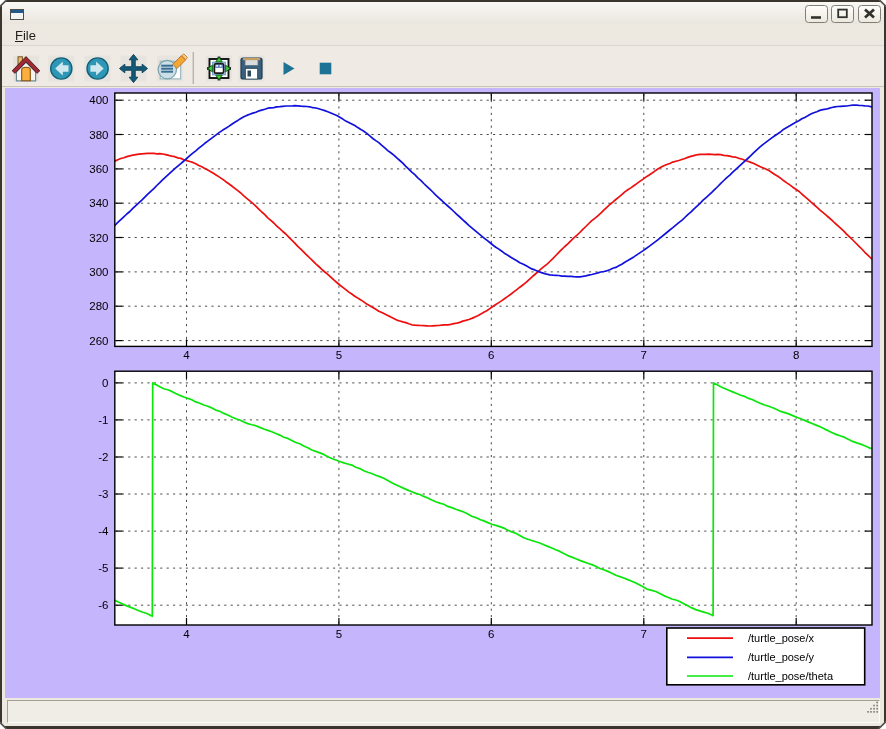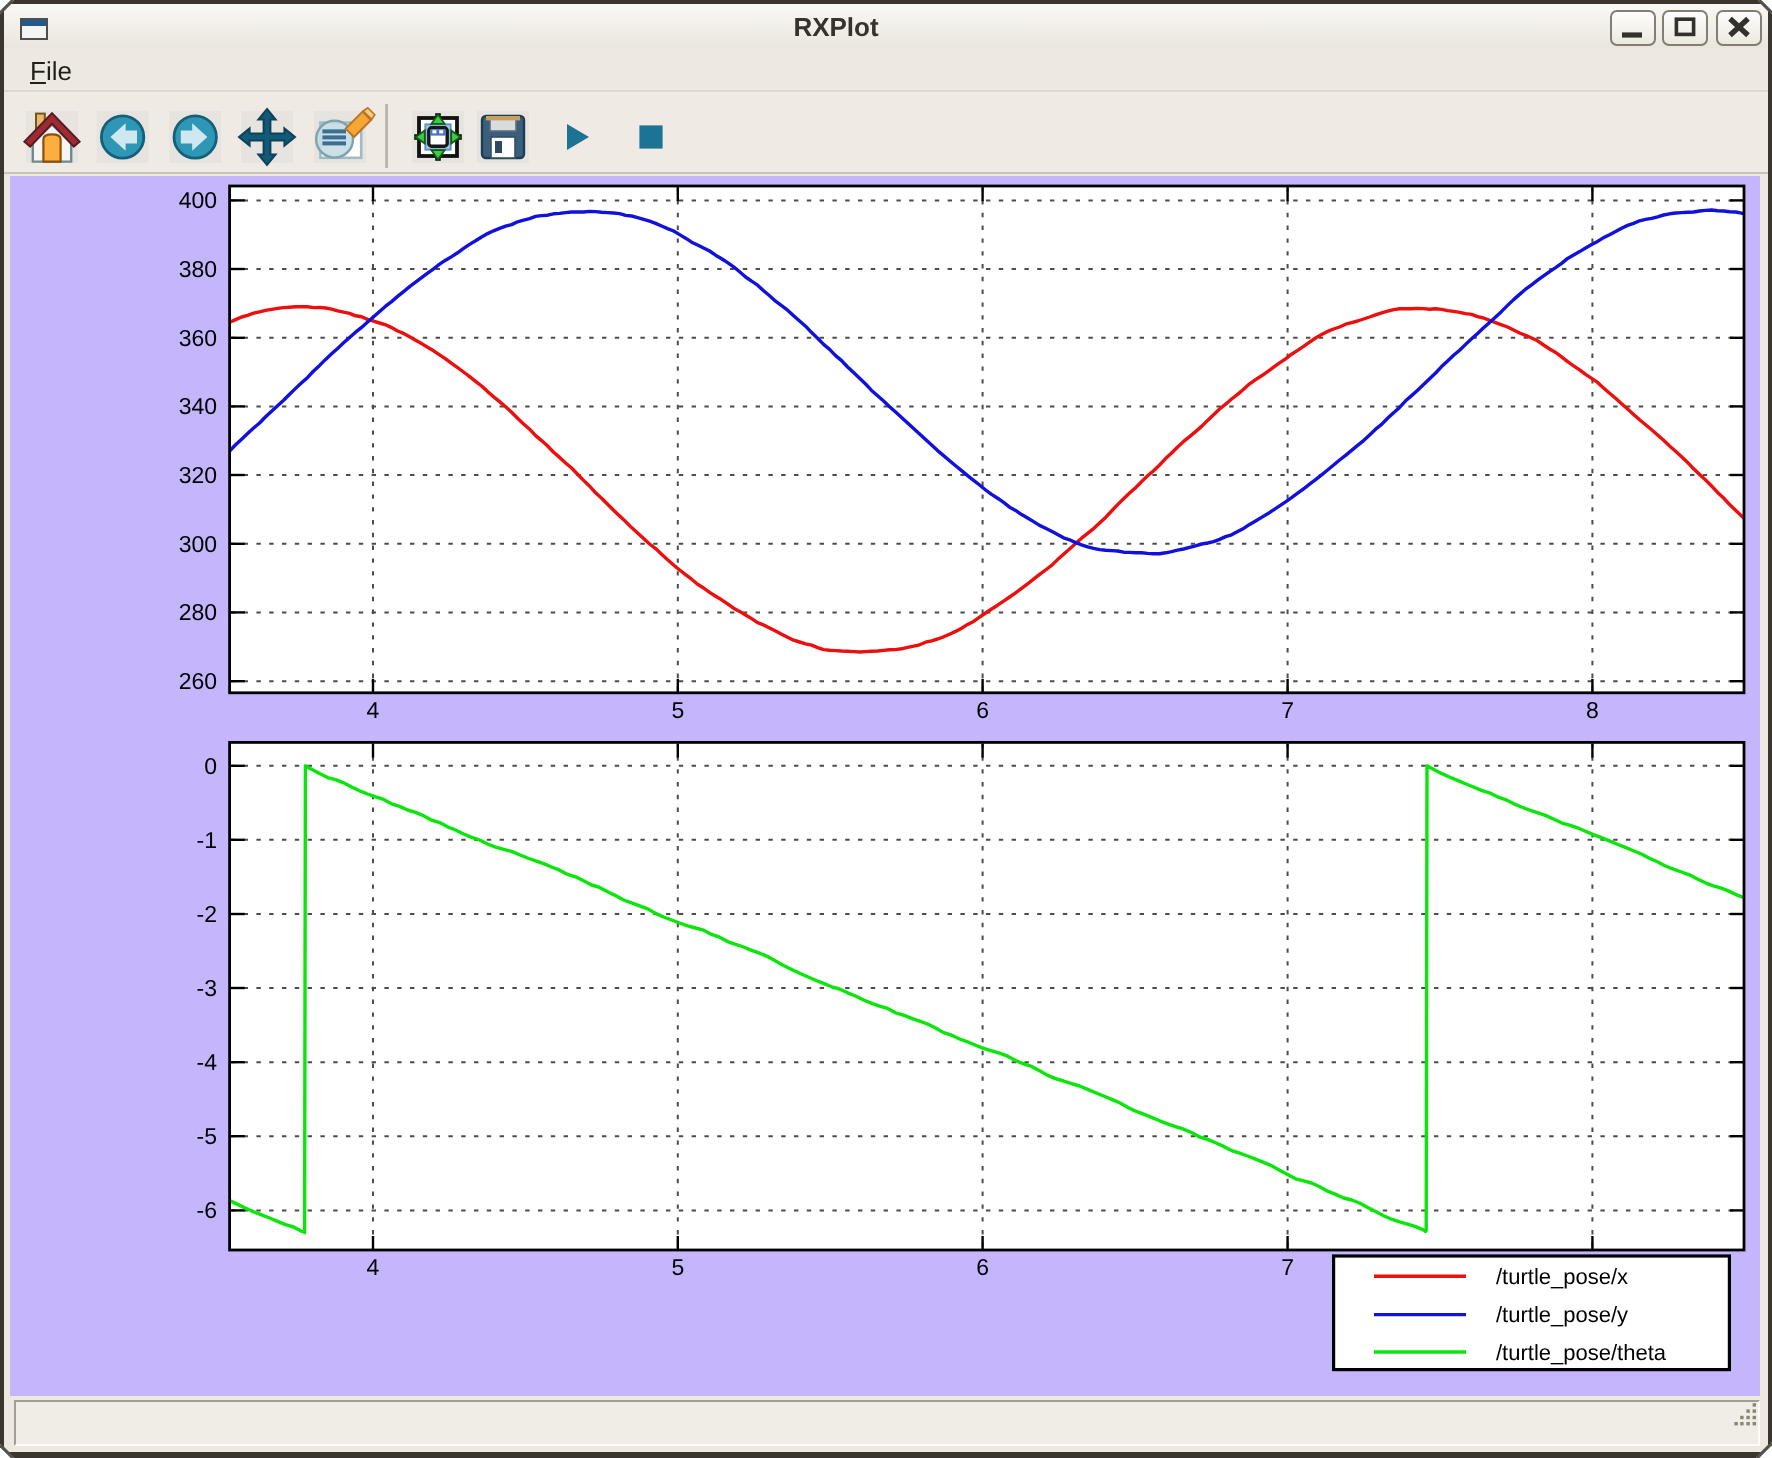--- a/index.html
+++ b/index.html
@@ -16,21 +16,20 @@
  #statusbar{position:absolute;left:7px;top:700px;width:873px;height:23px;background:#f0ede7;border-top:1px solid #a29e94;border-left:1px solid #a29e94;border-right:1px solid #fcfbf8;border-bottom:1px solid #fcfbf8;box-sizing:border-box;}
  .notch{position:absolute;}
 </style></head>
 <body>
 <div class="border" style="left:0;top:0;width:886px;height:2px;"></div>
 <div class="border" style="left:0;top:0;width:2px;height:729px;"></div>
 <div class="border" style="right:0;top:0;width:2px;height:729px;"></div>
 <div class="border" style="left:0;bottom:0;width:886px;height:3px;"></div>
 <div id="titlebar">
  <div id="winicon"></div>
- <div id="title">RXPlot</div>
  <div class="wbtn" style="left:803.3px;"><svg width="21" height="15.5">
         <line x1="5" y1="11.5" x2="15" y2="11.5" stroke="#33312c" stroke-width="2.6"></line>
       </svg></div>
  <div class="wbtn" style="left:829px;"><svg width="21" height="15.5">
         <rect x="6.2" y="3.6" width="8.6" height="7.6" fill="none" stroke="#33312c" stroke-width="1.8"></rect>
       </svg></div>
  <div class="wbtn" style="left:855.8px;"><svg width="21" height="15.5">
         <path d="M6 3.4 L15 11.6 M15 3.4 L6 11.6" stroke="#33312c" stroke-width="2.7"></path>
       </svg></div>
 </div>

